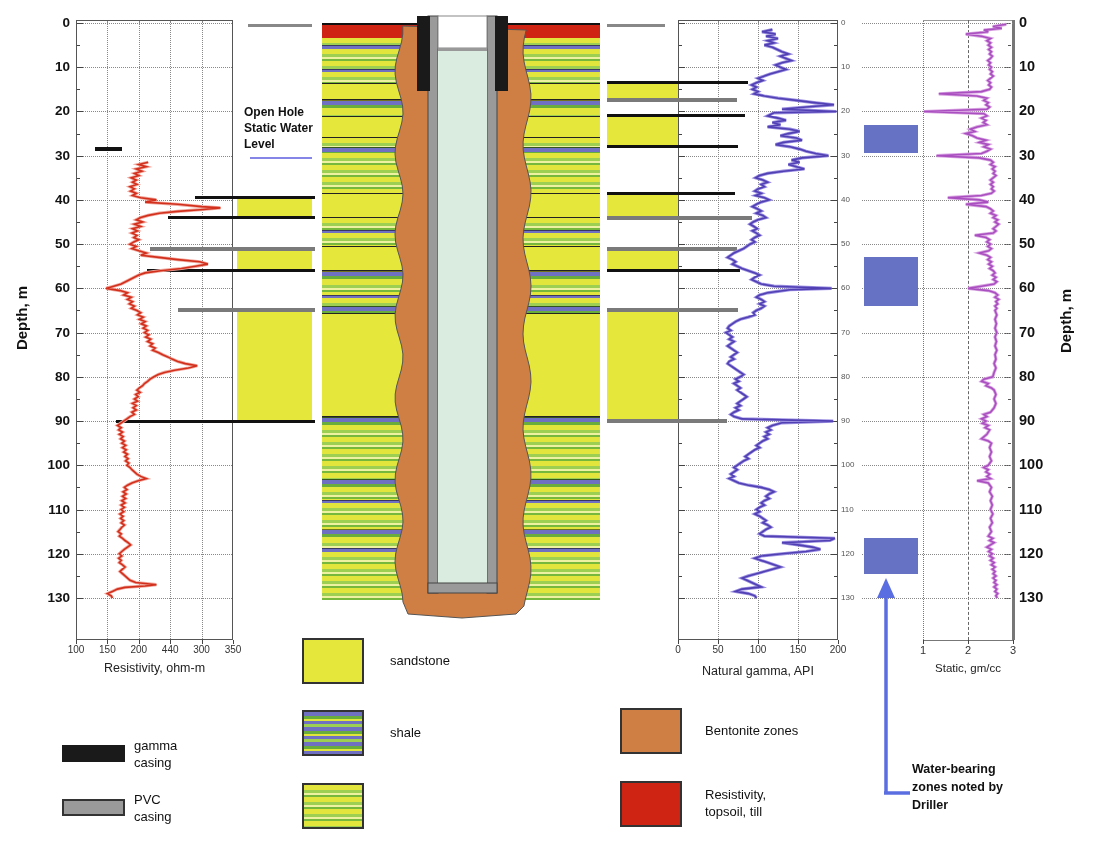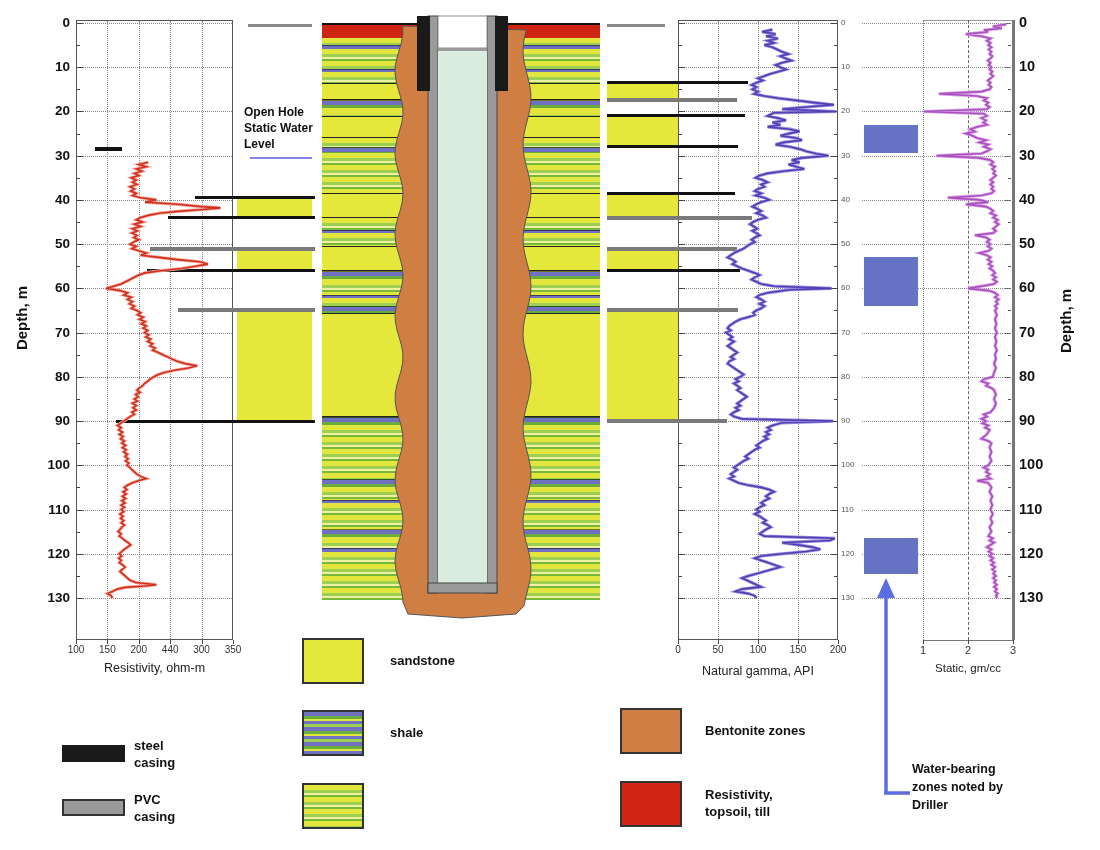--- a/index.html
+++ b/index.html
@@ -4,21 +4,21 @@
 <style>
   html,body{margin:0;padding:0;background:#fff;}
   #fig{position:relative;width:1100px;height:850px;background:#fff;overflow:hidden;
        font-family:"Liberation Sans",sans-serif;color:#111;}
   .abs{position:absolute;}
   .vlabel{position:absolute;width:120px;height:22px;font-weight:bold;font-size:15px;
           text-align:center;transform:rotate(-90deg);z-index:6;}
   .axtitle{position:absolute;text-align:center;font-size:12.5px;color:#222;z-index:6;}
   .note{position:absolute;font-weight:bold;font-size:12px;line-height:16px;z-index:7;}
   .ohline{margin-top:5px;margin-left:6px;width:62px;height:2px;background:#8585e8;}
-  .leglabel{position:absolute;font-weight:bold;font-size:13px;line-height:17px;z-index:6;}
+  .leglabel{position:absolute;font-weight:normal;font-size:13px;line-height:17px;z-index:6;}
   .sw{position:absolute;box-sizing:border-box;border:2px solid #333;z-index:6;}
   .sw-sand{background:#e5e83b;}
   .sw-shale{background:repeating-linear-gradient(180deg,#7070c2 0 4px,#69ad3c 4px 7px,
             #e2e63c 7px 9px,#7070c2 9px 12px,#9ccf52 12px 15px);}
   .sw-inter{background:repeating-linear-gradient(180deg,#e2e63c 0 5px,#9ccf52 5px 8px,
             #eef2a0 8px 10px,#76b83c 10px 12px);}
   .sw-bent{background:#cf7f44;}
   .sw-over{background:#cf2413;}
   .bar{position:absolute;box-sizing:border-box;z-index:6;}
 </style>
@@ -59,21 +59,21 @@
   <div class="leglabel" style="left:705px;top:722px;">Bentonite zones</div>
 
   <div class="sw sw-over" style="left:620px;top:781px;width:62px;height:46px;"></div>
   <div class="leglabel" style="left:705px;top:786px;">
     <div>Resistivity,</div>
     <div>topsoil, till</div>
   </div>
 
   <div class="bar" style="left:62px;top:745px;width:63px;height:17px;background:#1a1a1a;"></div>
   <div class="leglabel" style="left:134px;top:737px;">
-    <div>steel</div>
+    <div>gamma</div>
     <div>casing</div>
   </div>
 
   <div class="bar" style="left:62px;top:799px;width:63px;height:17px;background:#9a9a9a;border:2px solid #333;"></div>
   <div class="leglabel" style="left:134px;top:791px;">
     <div>PVC</div>
     <div>casing</div>
   </div>
 
   <div id="render" class="abs" style="left:0;top:0;width:1100px;height:850px;">

